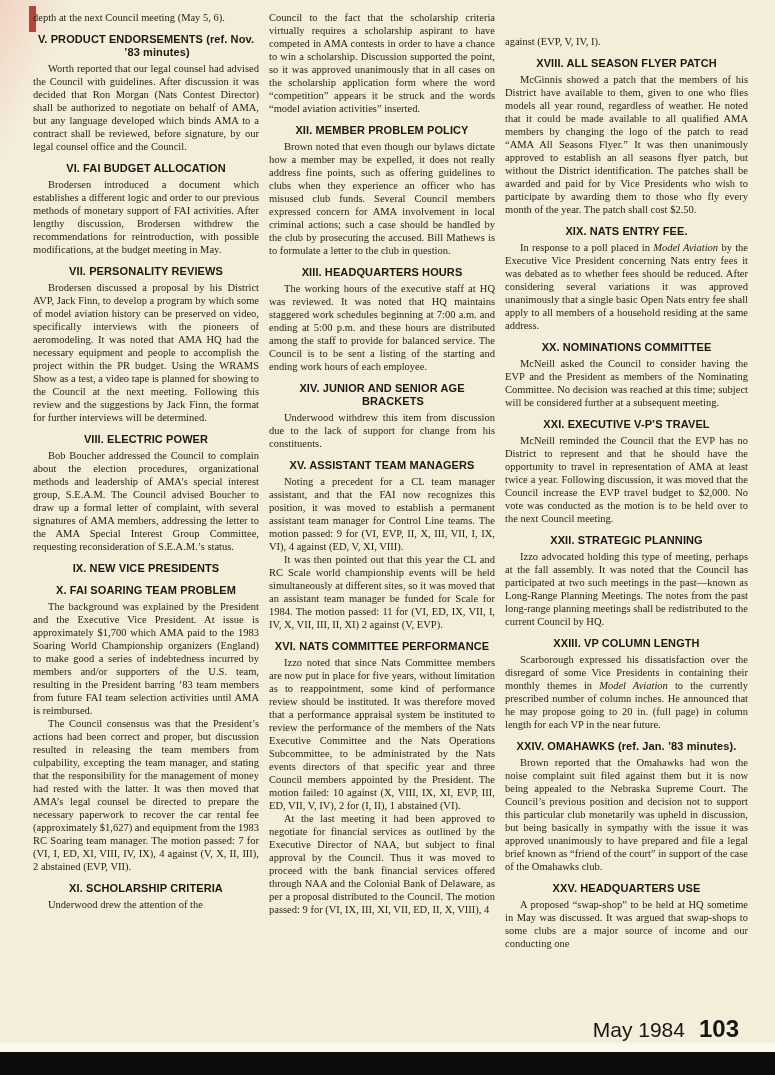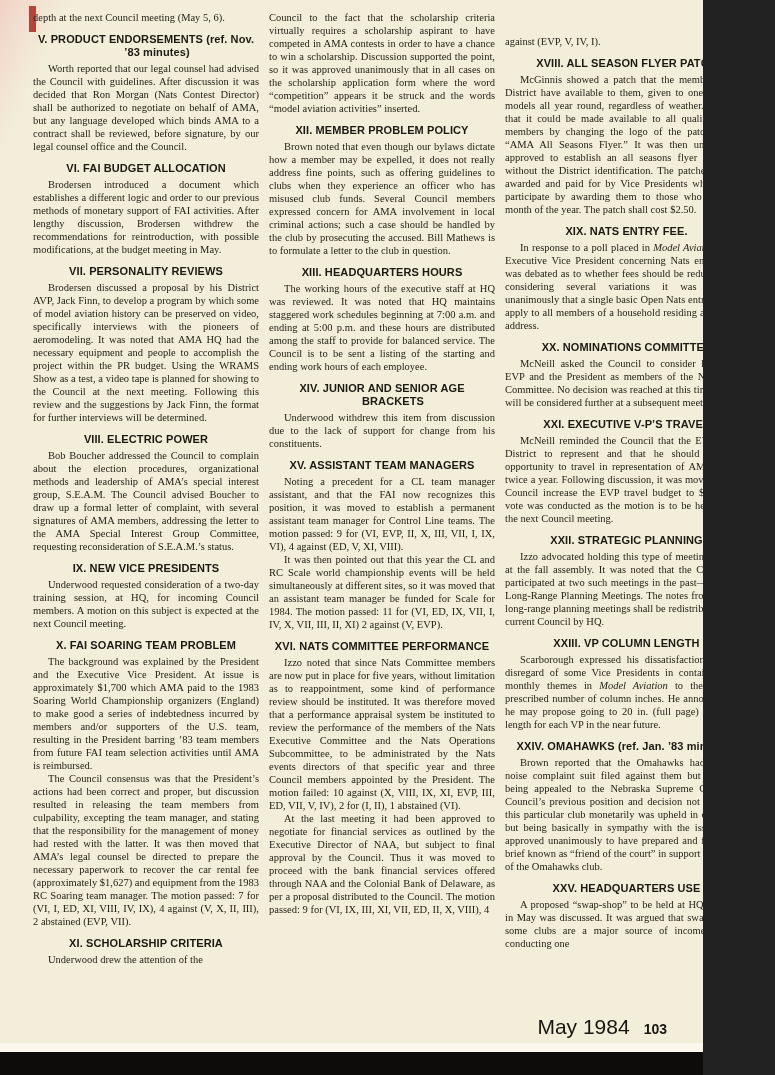--- a/index.html
+++ b/index.html
@@ -1,18 +1,18 @@
 <!DOCTYPE html>
 <html lang="en"><head>
 <meta charset="utf-8">
 <style>
   html,body{margin:0;padding:0;background:#222;}
   .page{
     position:relative;
-    width:703px;height:1075px;
+    width:775px;height:1075px;
     background:#f3eed9;
     overflow:hidden;
     font-family:"Liberation Serif", serif;
   }
   .page::before{
     content:"";
     position:absolute;inset:0;
     background:linear-gradient(115deg, rgba(238,165,165,0.38) 0%, rgba(238,165,165,0) 6%);
     pointer-events:none;
   }
@@ -47,21 +47,21 @@
     letter-spacing:0.1px;
     text-align:center;
   }
   .footer{
     position:absolute;right:36px;top:1015px;
     font-family:"Liberation Sans", sans-serif;
     color:#181510;
     white-space:nowrap;
   }
   .footer-issue{font-size:21px;font-weight:400;margin-right:14px;}
-  .footer-page{font-size:14px;font-weight:700;}
+  .footer-page{font-size:24px;font-weight:700;}
   .page-bottom-edge{
     position:absolute;left:0;right:0;bottom:23px;height:9px;
     background:#fbf7ec;
   }
   .bottom-bar{
     position:absolute;left:0;right:0;bottom:0;height:23px;
     background:#0d0c0a;
   }
 </style>
 </head>
@@ -91,21 +91,20 @@
         <p class="para">Brodersen discussed a proposal by his District AVP, Jack Finn, to develop a program by which some of model aviation history can be preserved on video, specifically interviews with the pioneers of aeromodeling. It was noted that AMA HQ had the necessary equipment and people to accomplish the project within the PR budget. Using the WRAMS Show as a test, a video tape is planned for showing to the Council at the next meeting. Following this review and the suggestions by Jack Finn, the format for further interviews will be determined.</p>
       </section>
 
       <section>
         <h3 class="sec-heading">VIII. ELECTRIC POWER</h3>
         <p class="para">Bob Boucher addressed the Council to complain about the election procedures, organizational methods and leadership of AMA’s special interest group, S.E.A.M. The Council advised Boucher to draw up a formal letter of complaint, with several signatures of AMA members, addressing the letter to the AMA Special Interest Group Committee, requesting reconsideration of S.E.A.M.’s status.</p>
       </section>
 
       <section>
         <h3 class="sec-heading">IX. NEW VICE PRESIDENTS</h3>
-        <p class="para">Underwood requested consideration of a two-day training session, at HQ, for incoming Council members. A motion on this subject is expected at the next Council meeting.</p>
       </section>
 
       <section>
         <h3 class="sec-heading">X. FAI SOARING TEAM PROBLEM</h3>
         <p class="para">The background was explained by the President and the Executive Vice President. At issue is approximately $1,700 which AMA paid to the 1983 Soaring World Championship organizers (England) to make good a series of indebtedness incurred by members and/or supporters of the U.S. team, resulting in the President barring ’83 team members from future FAI team selection activities until AMA is reimbursed.</p>
         <p class="para">The Council consensus was that the President’s actions had been correct and proper, but discussion resulted in releasing the team members from culpability, excepting the team manager, and stating that the responsibility for the management of money had rested with the latter. It was then moved that AMA’s legal counsel be directed to prepare the necessary paperwork to recover the car rental fee (approximately $1,627) and equipment from the 1983 RC Soaring team manager. The motion passed: 7 for (VI, I, ED, XI, VIII, IV, IX), 4 against (V, X, II, III), 2 abstained (EVP, VII).</p>
       </section>
 
       <section>
         <h3 class="sec-heading">XI. SCHOLARSHIP CRITERIA</h3>

